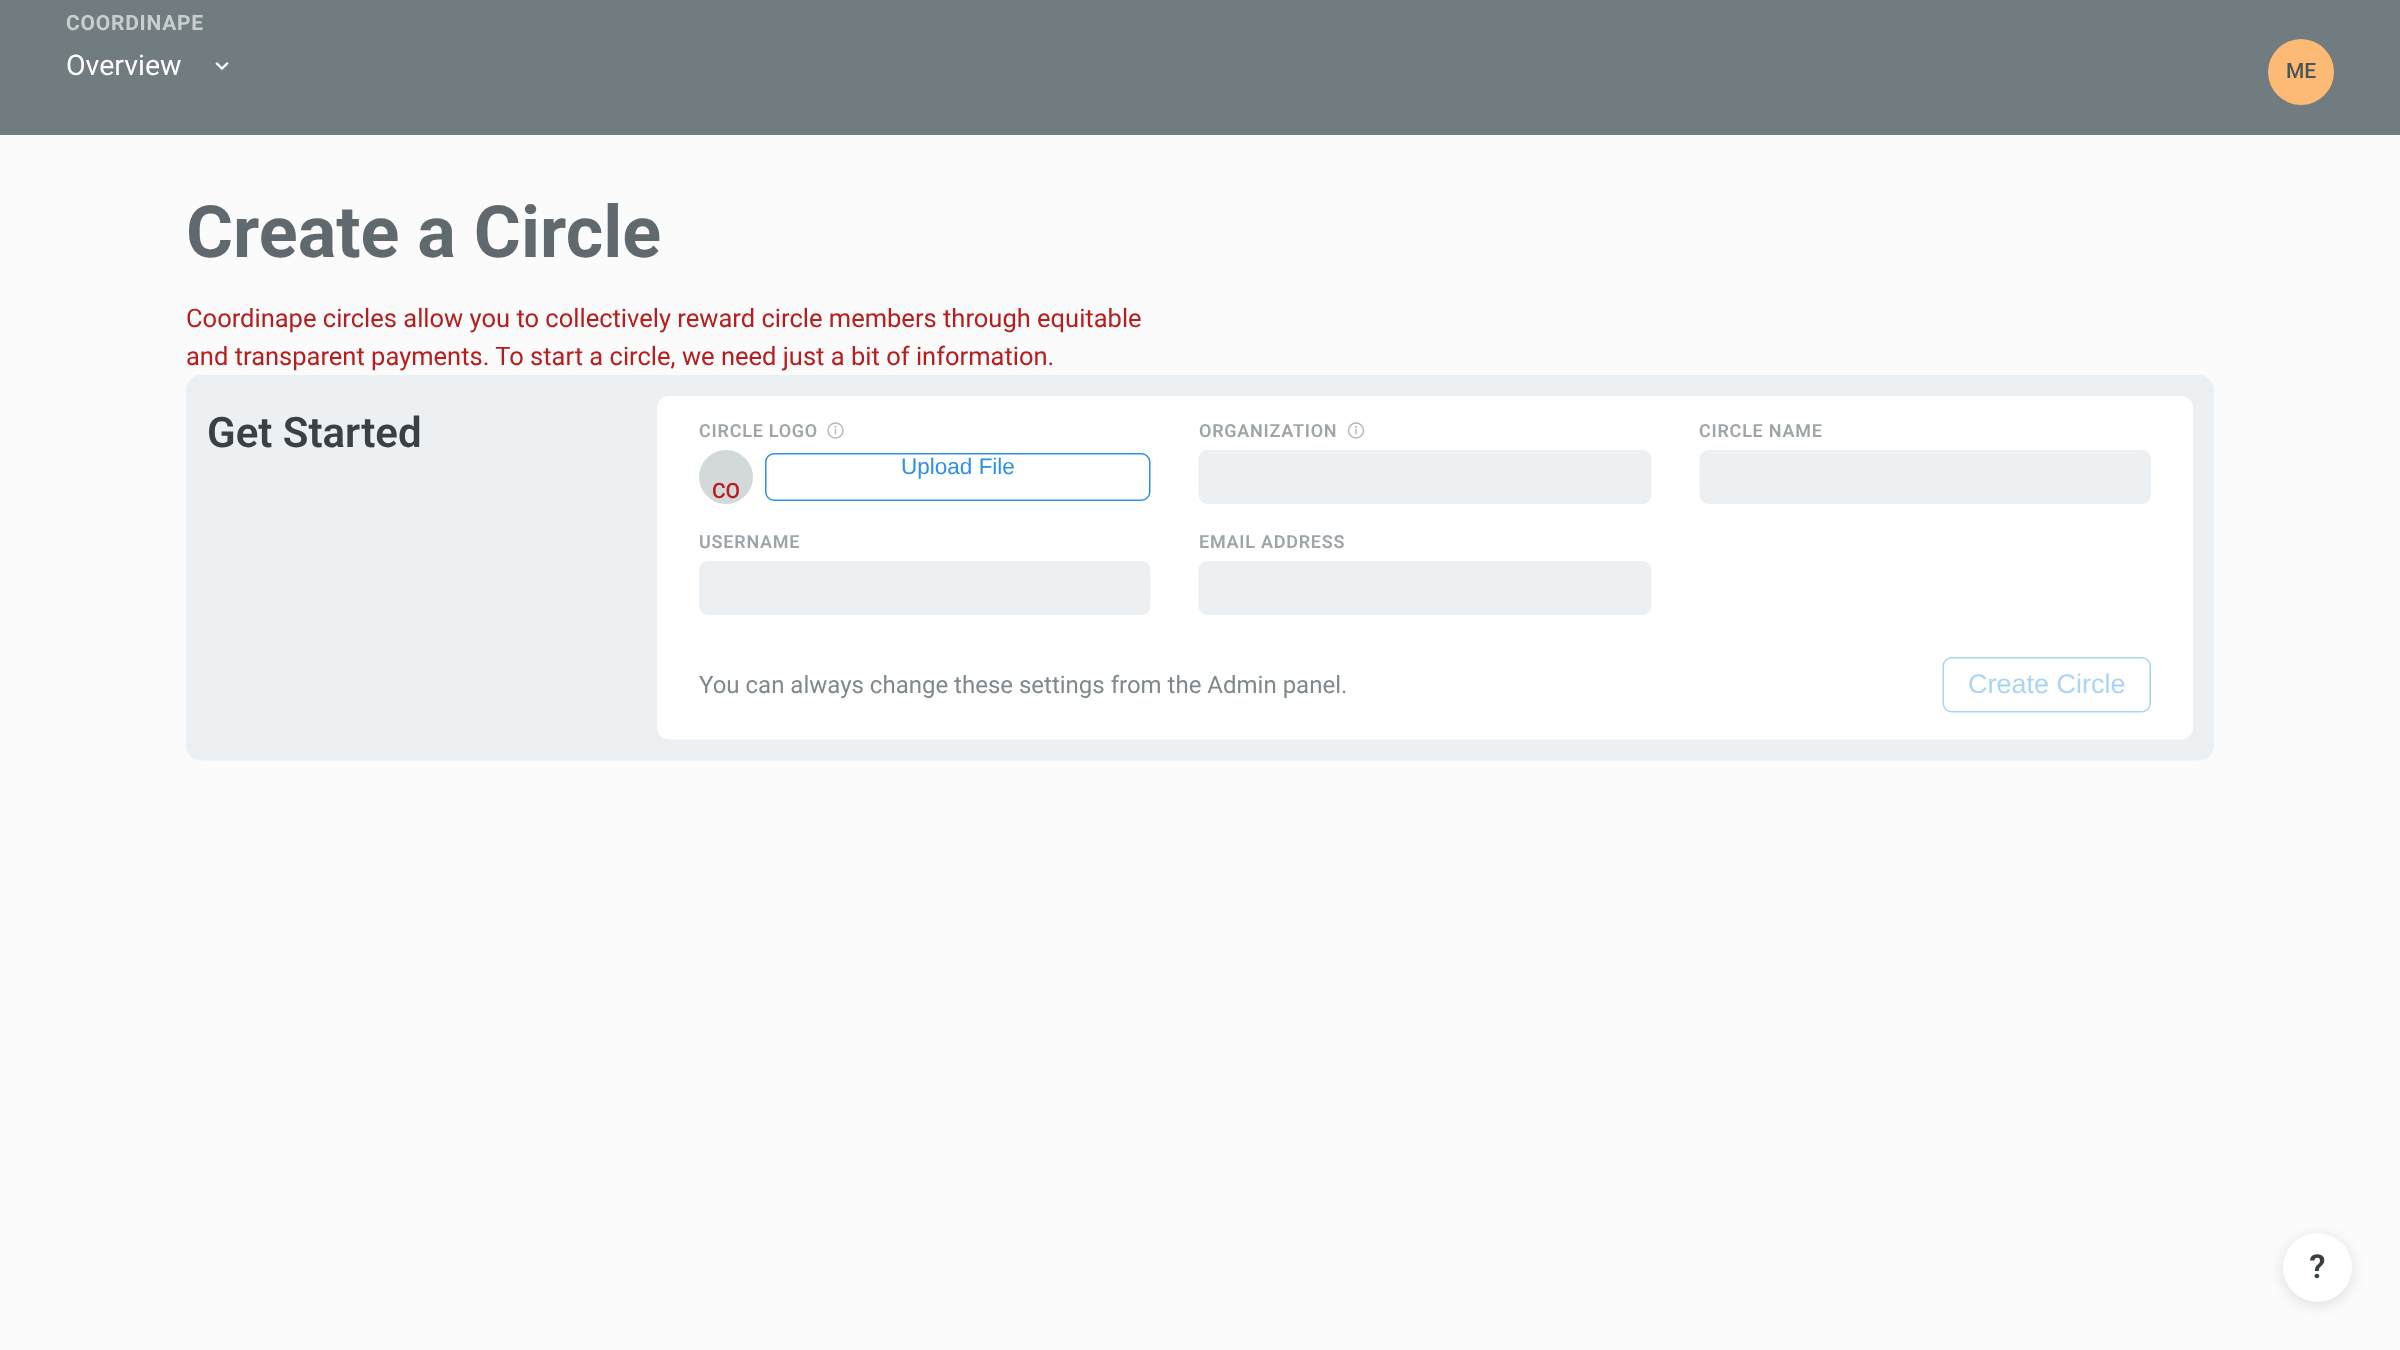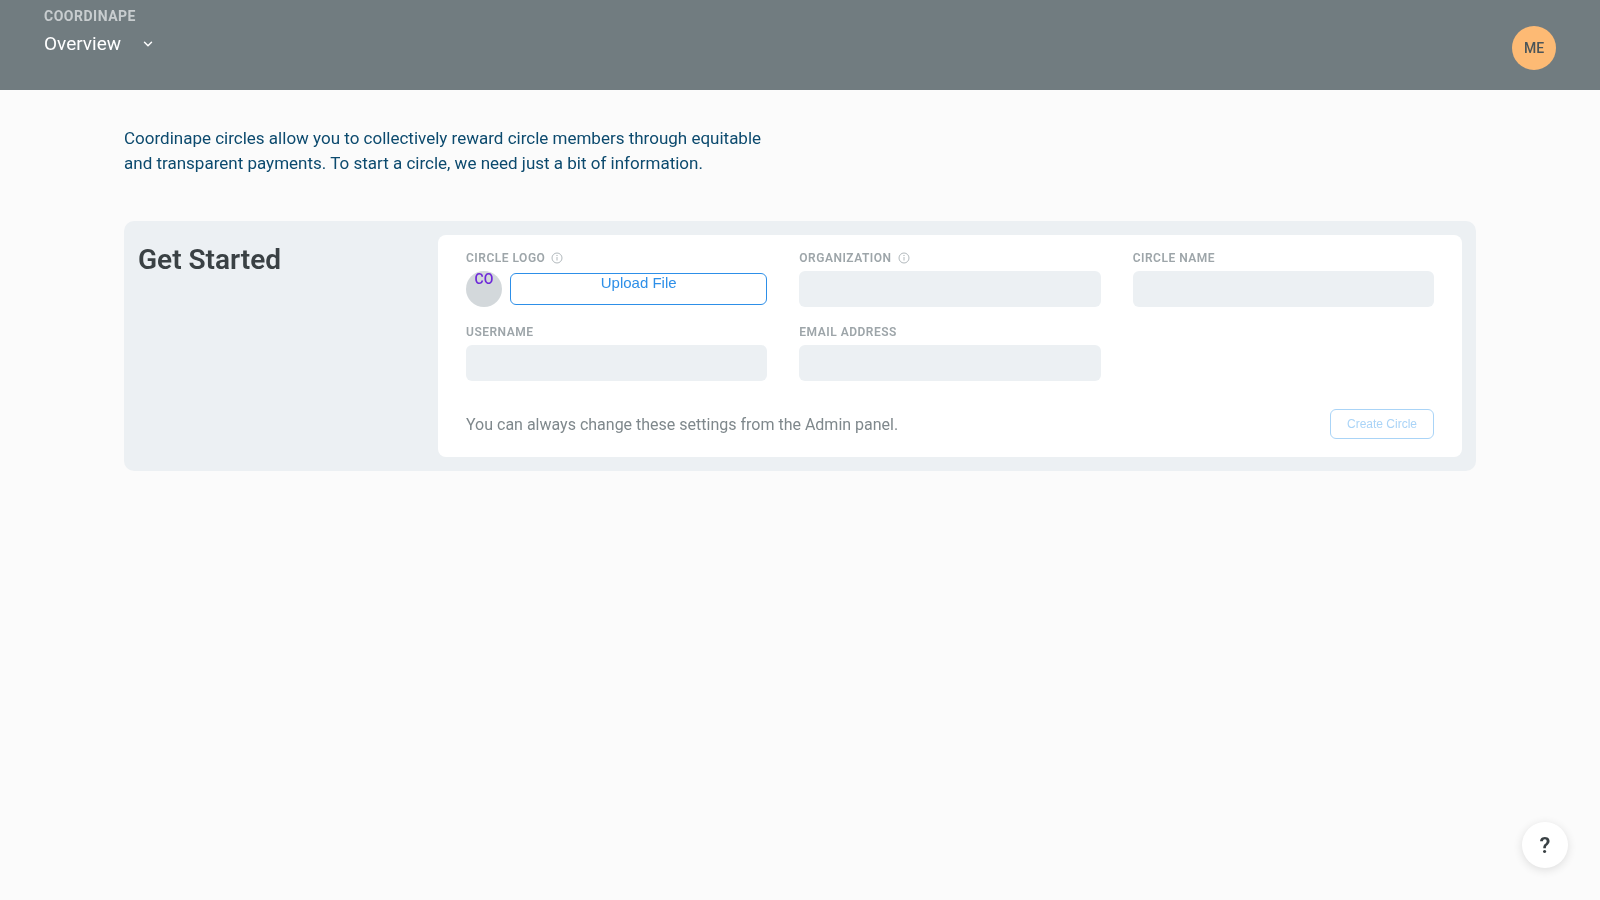--- a/index.html
+++ b/index.html
@@ -61,25 +61,24 @@
     .content {
       padding: 36px 124px 0 124px;
     }
     .page-title {
       color: #606a6e;
       font-size: 48px;
       font-weight: 700;
       margin-bottom: 18px;
     }
     .page-desc {
-      color: #0c4a6e;
+      color: #b91c1c;
       font-size: 17px;
       line-height: 1.45;
       max-width: 640px;
-      margin-bottom: 46px;
     }
 
     
     .card {
       background: #ecf0f3;
       border-radius: 10px;
       padding: 14px;
       display: flex;
     }
     .card-left {
@@ -121,23 +120,23 @@
       flex-shrink: 0;
     }
 
     .logo-row { display: flex; align-items: center; gap: 8px; }
     .logo-circle {
       width: 36px;
       height: 36px;
       border-radius: 50%;
       background: #d3d8db;
       display: flex;
-      align-items: flex-start;
-      justify-content: center;
-      color: #6d28d9;
+      align-items: flex-end;
+      justify-content: center;
+      color: #b91c1c;
       font-size: 14px;
       font-weight: 500;
       flex-shrink: 0;
     }
     .upload-btn {
       flex: 1;
       height: 32px;
       border: 1px solid #2d8fe8;
       border-radius: 6px;
       background: #ffffff;
@@ -167,21 +166,21 @@
       margin-top: 28px;
     }
     .footer-text {
       color: #7f888c;
       font-size: 16px;
     }
     .create-btn {
       border: 1px solid #aad4f7;
       background: #ffffff;
       color: #aad4f7;
-      font-size: 12px;
+      font-size: 18px;
       font-weight: 500;
       padding: 7px 16px;
       border-radius: 6px;
       cursor: pointer;
     }
 
     
     .help-fab {
       position: fixed;
       right: 32px;
@@ -212,20 +211,21 @@
           <polyline points="6 9 12 15 18 9"></polyline>
         </svg>
     </div>
   </div>
   <div class="avatar">
     <span>ME</span>
   </div>
 </div>
 
 <div class="content">
+  <h1 class="page-title">Create a Circle</h1>
   <p class="page-desc">Coordinape circles allow you to collectively reward circle members through equitable and transparent payments. To start a circle, we need just a bit of information.</p>
 
   <div class="card">
     <div class="card-left">
       <div class="section-title">Get Started</div>
     </div>
 
     <div class="card-right">
       <div class="form-grid">
 

